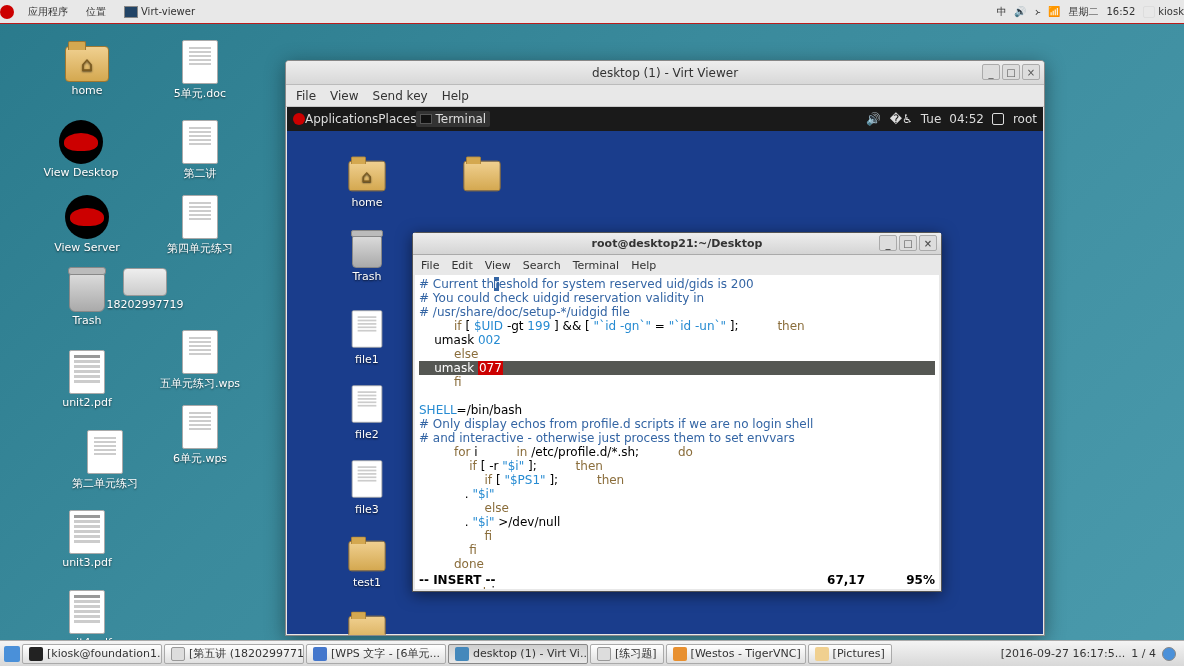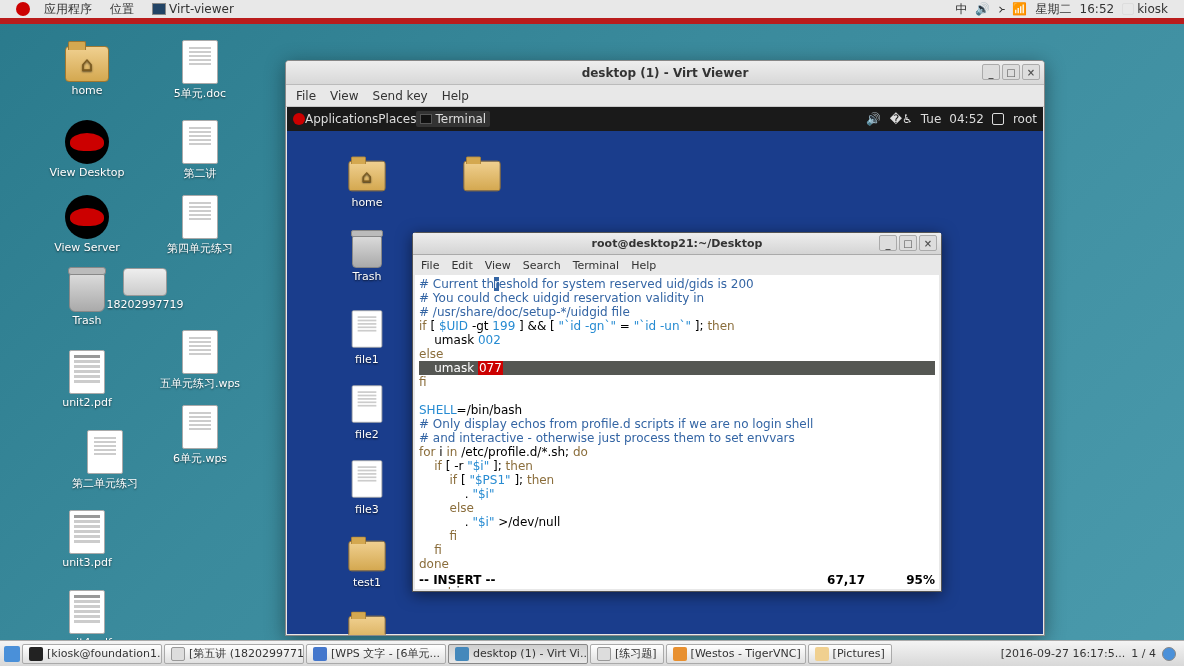--- a/index.html
+++ b/index.html
@@ -1,19 +1,19 @@
 <!DOCTYPE html>
 <html><head>
 <meta charset="utf-8">
 <style>
 * { margin: 0; padding: 0; box-sizing: border-box; font-family: "DejaVu Sans", sans-serif; }
 body { width: 1184px; height: 666px; overflow: hidden; background: linear-gradient(135deg, #2a7a8c 0%, #3a8a9c 40%, #4a9aac 100%); position: relative; }
 
 
-.top-panel { position: absolute; top: 0; left: 0; right: 0; height: 24px; background: #e8e8e8; border-bottom: 6px solid #b91c1c; display: flex; align-items: center; font-size: 12px; color: #333; padding: 0 16px; }
+.top-panel { position: absolute; top: 0; left: 0; right: 0; height: 24px; background: #e8e8e8; border-bottom: 1px solid #b91c1c; display: flex; align-items: center; font-size: 10px; color: #333; padding: 0 0; }
 .top-panel .left { display: flex; align-items: center; gap: 10px; }
 .top-panel .right { margin-left: auto; display: flex; align-items: center; gap: 8px; }
 .rh-icon { width: 14px; height: 14px; background: #c00; border-radius: 50%; display: inline-block; }
 .panel-item { padding: 0 4px; }
 
 
 .outer-icon { position: absolute; width: 90px; text-align: center; color: #fff; font-size: 11px; text-shadow: 0 1px 2px rgba(0,0,0,.6); }
 .ic-folder { background: linear-gradient(#f0d090,#d4a850); border-radius: 4px; border: 1px solid #a07830; position: relative; width: 44px; height: 36px; margin: 6px auto 2px; }
 .ic-folder::before { content:""; position:absolute; top:-6px; left:2px; width:16px;height:8px;background:#d4a850;border-radius:2px 2px 0 0; border:1px solid #a07830; border-bottom:none;}
 .ic-folder.home::after { content:"⌂"; position:absolute; top:50%; left:50%; transform:translate(-50%,-50%); font-size:20px;color:#7a5a20;}
@@ -22,21 +22,21 @@
 .ic-pdf { background:#fff;border:1px solid #aaa;width:36px;height:44px;margin:0 auto 2px;border-radius:2px;position:relative;}
 .ic-pdf::after{content:"";position:absolute;top:4px;left:4px;right:4px;height:3px;background:#999;box-shadow:0 5px #ccc,0 10px #ccc,0 15px #ccc,0 20px #ccc,0 25px #ccc;}
 .ic-rh { width:44px;height:44px; background:#000; border-radius:50%; margin:0 auto 2px; position:relative; display:flex;align-items:center;justify-content:center;}
 .ic-rh::after { content:""; width:34px;height:18px;background:#c00;border-radius:50% 50% 40% 40%; }
 .ic-trash { width:36px;height:40px;background:linear-gradient(#ddd,#aaa);border-radius:4px 4px 6px 6px;margin:2px auto;border:1px solid #888;position:relative;}
 .ic-trash::before{content:"";position:absolute;top:-6px;left:-2px;right:-2px;height:6px;background:#bbb;border-radius:3px;border:1px solid #888;}
 .ic-disk { width:44px;height:28px;background:linear-gradient(#eee,#ccc);border-radius:4px;margin:10px auto 2px;border:1px solid #999;}
 
 
 .vv-window { position:absolute; left:285px; top:60px; width:760px; height:576px; background:#e8e8e8; border:1px solid #888; border-radius:4px 4px 0 0; box-shadow:0 4px 20px rgba(0,0,0,.4); overflow:hidden;}
-.vv-title { height:24px; background:linear-gradient(#eee,#d8d8d8); display:flex;align-items:center;justify-content:center;font-size:12px;font-weight:bold;color:#333;position:relative;border-bottom:1px solid #bbb;}
+.vv-title { height:24px; background:linear-gradient(#eee,#d8d8d8); display:flex;align-items:center;justify-content:center;font-size:12px;font-weight:normal;color:#333;position:relative;border-bottom:1px solid #bbb;}
 .vv-wbtns { position:absolute; right:4px; top:3px; display:flex; gap:2px;}
 .wbtn { width:18px;height:16px;background:#ddd;border:1px solid #aaa;font-size:10px;display:flex;align-items:center;justify-content:center;color:#555;border-radius:2px;}
 .vv-menu { height:22px; display:flex;align-items:center;gap:14px;padding:0 10px;font-size:12px;color:#333;background:#e8e8e8;border-bottom:1px solid #c8c8c8;}
 .vv-inner { position:absolute;left:1px;right:1px;top:46px;bottom:1px;background:#1a3d8c;}
 
 
 .inner-panel { height:24px;background:#1a1a1a;color:#ddd;display:flex;align-items:center;font-size:12px;padding:0 6px;}
 .inner-panel .lft{display:flex;gap:0;align-items:center;}
 .inner-panel .rgt{margin-left:auto;display:flex;gap:8px;align-items:center;}
 .inner-panel .term-btn{background:#333;padding:1px 4px;border-radius:2px;display:flex;align-items:center;gap:3px;}
@@ -48,21 +48,21 @@
 .inner-icon .ic-folder,.inner-icon .ic-doc{transform:scale(.85);}
 .ic-trash-sm{width:30px;height:34px;background:linear-gradient(#ddd,#aaa);border-radius:4px;margin:2px auto;border:1px solid #888;position:relative;}
 .ic-trash-sm::before{content:"";position:absolute;top:-5px;left:-2px;right:-2px;height:5px;background:#bbb;border-radius:2px;border:1px solid #888;}
 
 
 .term-window { position:absolute; left:125px; top:125px; width:530px; height:360px; background:#e8e8e8;border:1px solid #555;border-radius:4px 4px 0 0;box-shadow:0 3px 15px rgba(0,0,0,.5);}
 .term-title { height:22px;background:linear-gradient(#eee,#d4d4d4);display:flex;align-items:center;justify-content:center;font-size:11px;font-weight:bold;color:#333;position:relative;border-bottom:1px solid #aaa;}
 .term-wbtns { position:absolute;right:4px;top:2px;display:flex;gap:2px;}
 .term-menu { height:20px;display:flex;align-items:center;gap:12px;padding:0 8px;font-size:11px;color:#333;background:#e8e8e8;}
 .term-body { position:absolute;left:2px;right:2px;top:42px;bottom:2px;background:#fff;font-family:"DejaVu Sans Mono",monospace;font-size:12px;line-height:14px;padding:2px 4px;overflow:hidden;white-space:pre;}
-.c-cm{color:#3465a4;} .c-kw{color:#8a6d3b;} .c-var{color:#268bd2;} .c-str{color:#268bd2;}
+.c-cm{color:#3465a4;} .c-kw{color:#8a6d3b;margin-left:35px;} .c-var{color:#268bd2;} .c-str{color:#268bd2;}
 .hl-line{background:#555753;color:#fff;display:block;}
 .hl-line .redbg{background:#cc0000;color:#fff;padding:0 1px;}
 .cursor{background:#3465a4;color:#fff;}
 .status-line{position:absolute;bottom:2px;left:4px;right:4px;display:flex;font-weight:bold;font-family:"DejaVu Sans Mono",monospace;font-size:12px;}
 
 
 .bottom-bar { position:absolute;bottom:0;left:0;right:0;height:26px;background:linear-gradient(#f4f4f4,#d8d8d8);border-top:1px solid #aaa;display:flex;align-items:center;font-size:11px;color:#333;padding:0 4px;gap:2px;}
 .task-btn{height:20px;background:linear-gradient(#fff,#e0e0e0);border:1px solid #aaa;border-radius:2px;padding:0 6px;display:flex;align-items:center;gap:4px;max-width:140px;overflow:hidden;white-space:nowrap;}
 .task-btn.active{background:linear-gradient(#d0d0d0,#e8e8e8);border-color:#888;}
 .task-ic{width:14px;height:14px;background:#888;border-radius:2px;flex-shrink:0;}
@@ -105,21 +105,21 @@
 
 <div id="outer-icons">
     <div class="outer-icon" style="left: 42px; top: 40px;">
       <div class="ic-folder home"></div>
       <div>home</div>
     </div>
     <div class="outer-icon" style="left: 155px; top: 40px;">
       <div class="ic-doc"></div>
       <div>5单元.doc</div>
     </div>
-    <div class="outer-icon" style="left: 42px; top: 120px;">
+    <div class="outer-icon" style="left: 36px; top: 120px;">
       <div class="ic-rh"></div>
       <div>View Desktop</div>
     </div>
     <div class="outer-icon" style="left: 155px; top: 120px;">
       <div class="ic-doc"></div>
       <div>第二讲</div>
     </div>
     <div class="outer-icon" style="left: 42px; top: 195px;">
       <div class="ic-rh"></div>
       <div>View Server</div>

